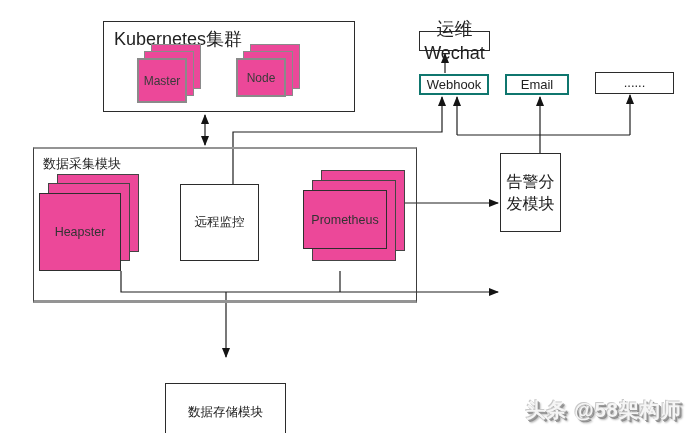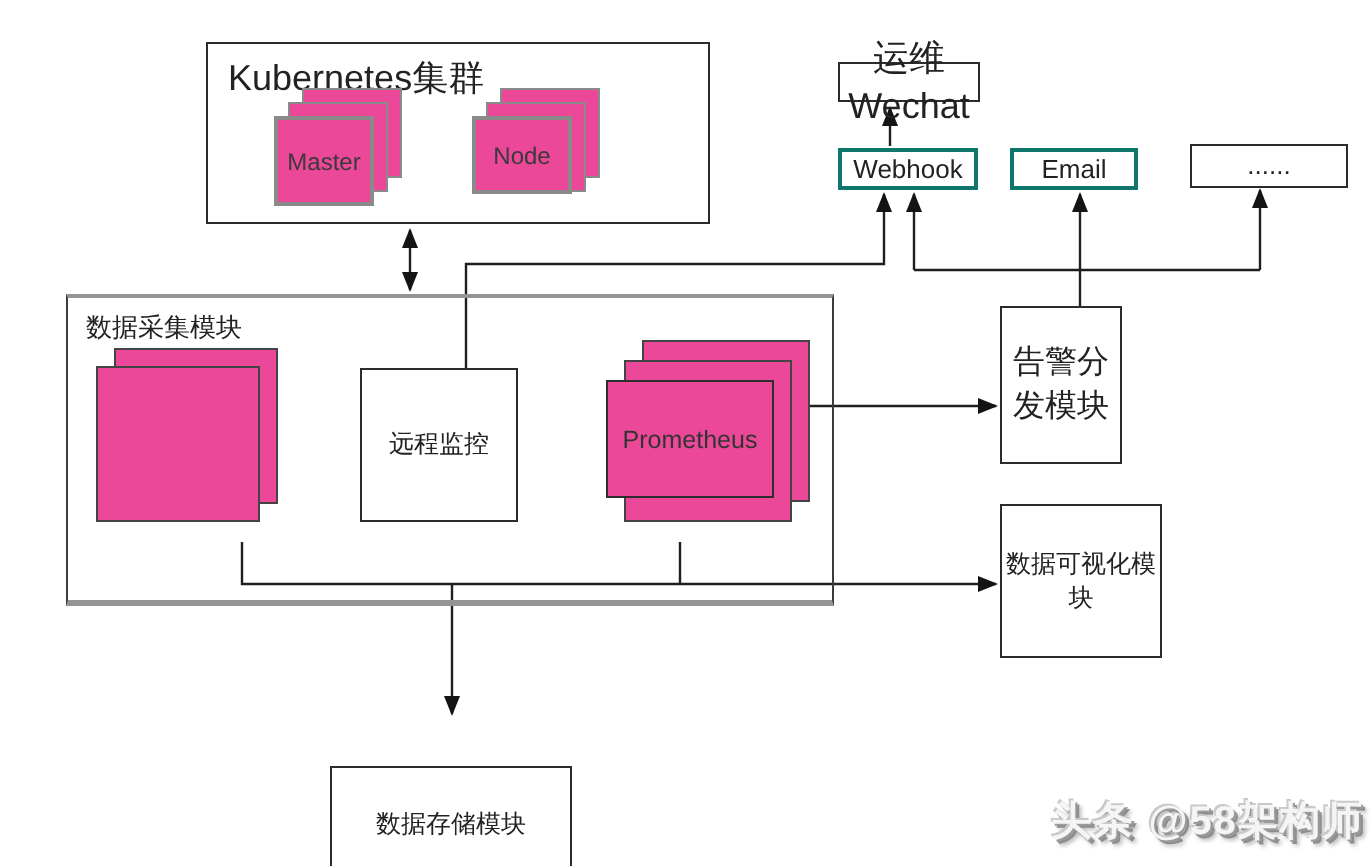--- a/index.html
+++ b/index.html
@@ -101,41 +101,41 @@
     <span>......</span>
   </div>
 
   <div id="big-box" class="box container-box" style="left:33px;top:147px;width:384px;height:156px;">
     <span class="corner-label">数据采集模块</span>
   </div>
 
   <div class="stack" style="left:39px;top:174px;width:100px;height:98px;">
     <div class="sheet" style="left:18px;top:0;width:82px;height:78px;border-color:#444;"></div>
     <div class="sheet" style="left:9px;top:9px;width:82px;height:78px;border-color:#444;"></div>
+    <div class="sheet front" style="left:0;top:19px;width:82px;height:78px;">
+      <span>Heapster</span>
+    </div>
   </div>
 
   <div class="box" style="left:180px;top:184px;width:79px;height:77px;">
     <span>远程监控</span>
   </div>
 
   <div class="stack" style="left:303px;top:170px;width:102px;height:102px;">
     <div class="sheet" style="left:18px;top:0;width:84px;height:81px;border-color:#444;"></div>
     <div class="sheet" style="left:9px;top:10px;width:84px;height:81px;border-color:#444;"></div>
     <div class="sheet front" style="left:0;top:20px;width:84px;height:59px;">
       <span>Prometheus</span>
     </div>
   </div>
 
   <div class="box" style="left:500px;top:153px;width:61px;height:79px;font-size:16px;justify-content:center;">
     <span>告警分发模块</span>
   </div>
 
-  <div class="box" style="left:500px;top:252px;width:81px;height:77px;padding:0 2px;">
-    <span>数据可视化模块</span>
-  </div>
 
   <div class="box" style="left:165px;top:360px;width:121px;height:59px;margin-top:23px;">
     <span>数据存储模块</span>
   </div>
 
   <div class="watermark">头条 @58架构师</div>
 
 </div>
 
 </body></html>

